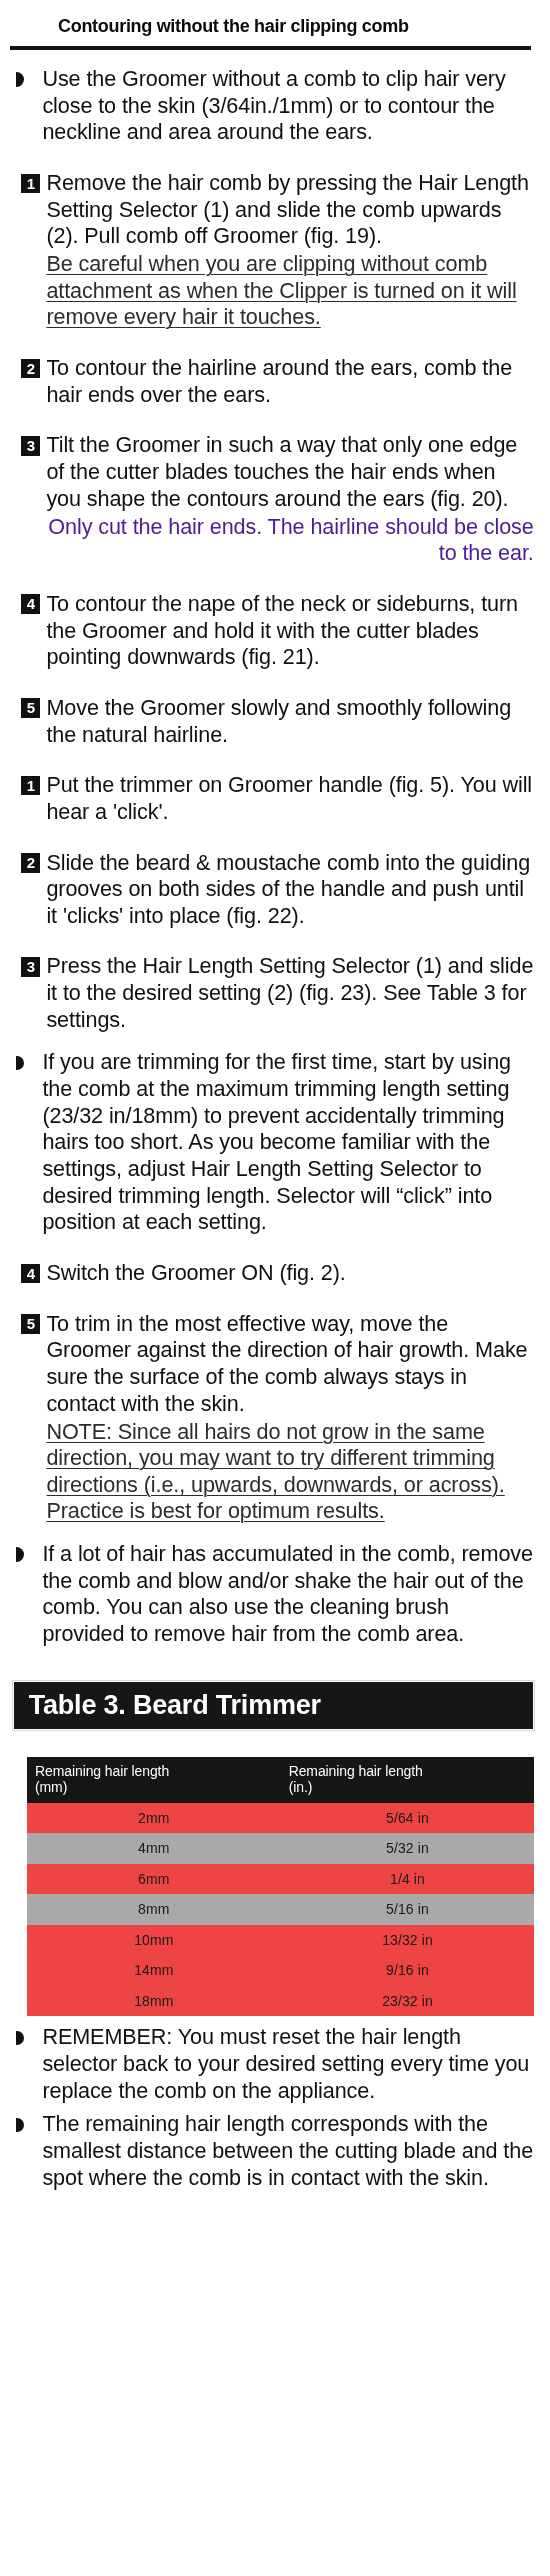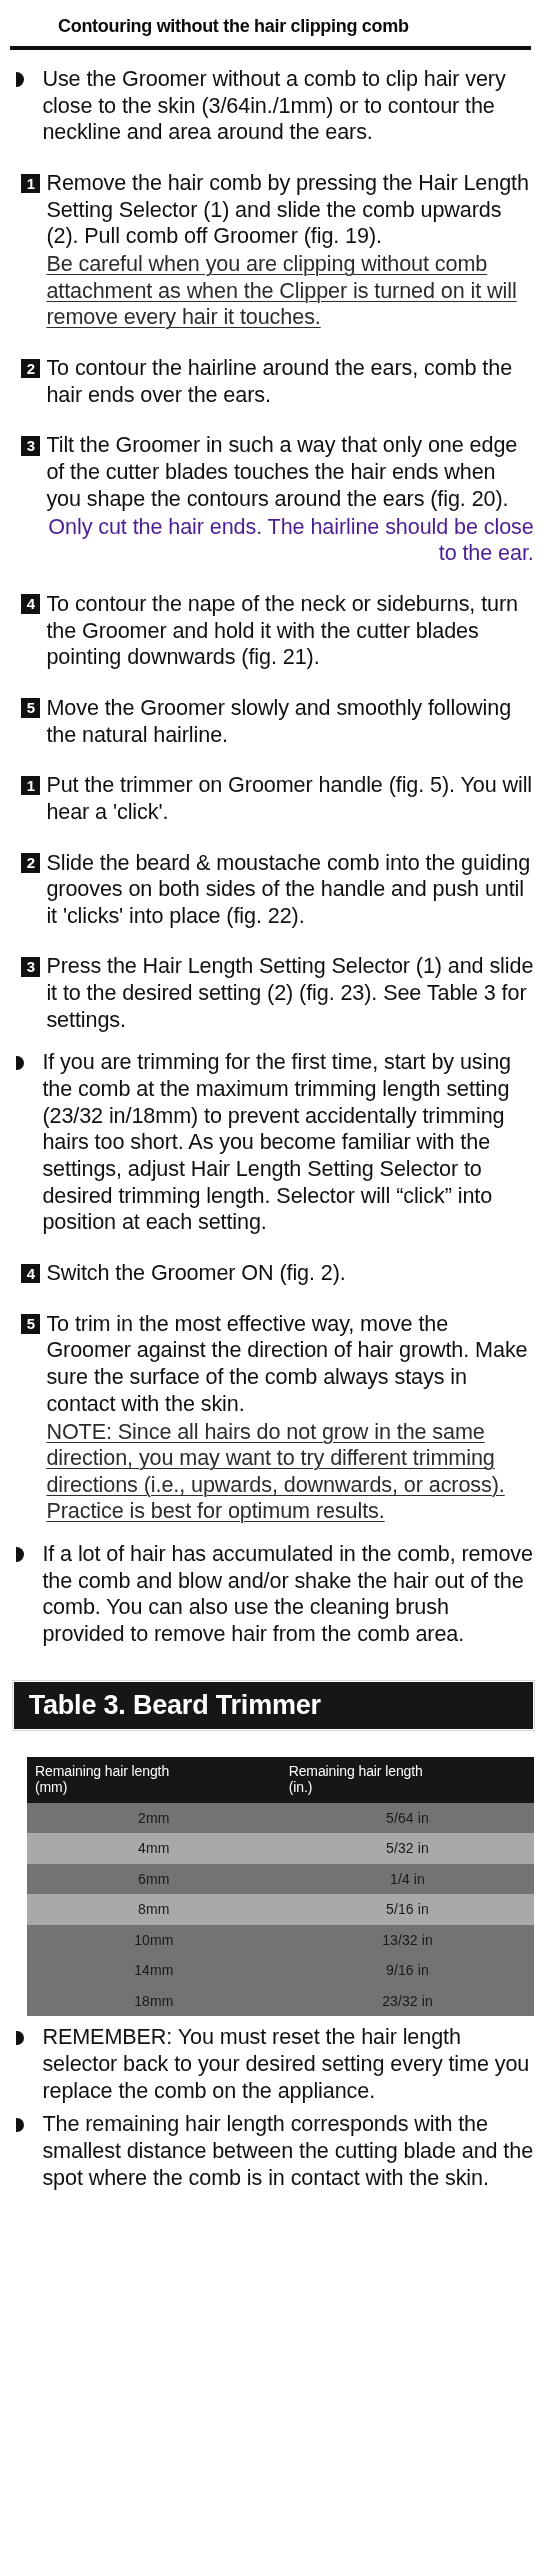--- a/index.html
+++ b/index.html
@@ -138,21 +138,21 @@
     vertical-align: top;
     letter-spacing: -0.1px;
   }
   .tbl td {
     font-size: 14px;
     text-align: center;
     padding: 7px 0 7.5px 0;
     color: #1a1a1a;
     letter-spacing: 0.1px;
   }
-  .tbl tr.odd td { background: #737373; }
+  .tbl tr.odd td { background: #ef4444; }
   .tbl tr.even td { background: #a9a9a9; }
   .tbl col.c1 { width: 50%; }
   .tbl col.c2 { width: 50%; }
 
   
   .tail {
     margin: 8px 17.3px 0 10.4px;
     font-size: 21.6px;
     line-height: 1.235;
     letter-spacing: -0.1px;

